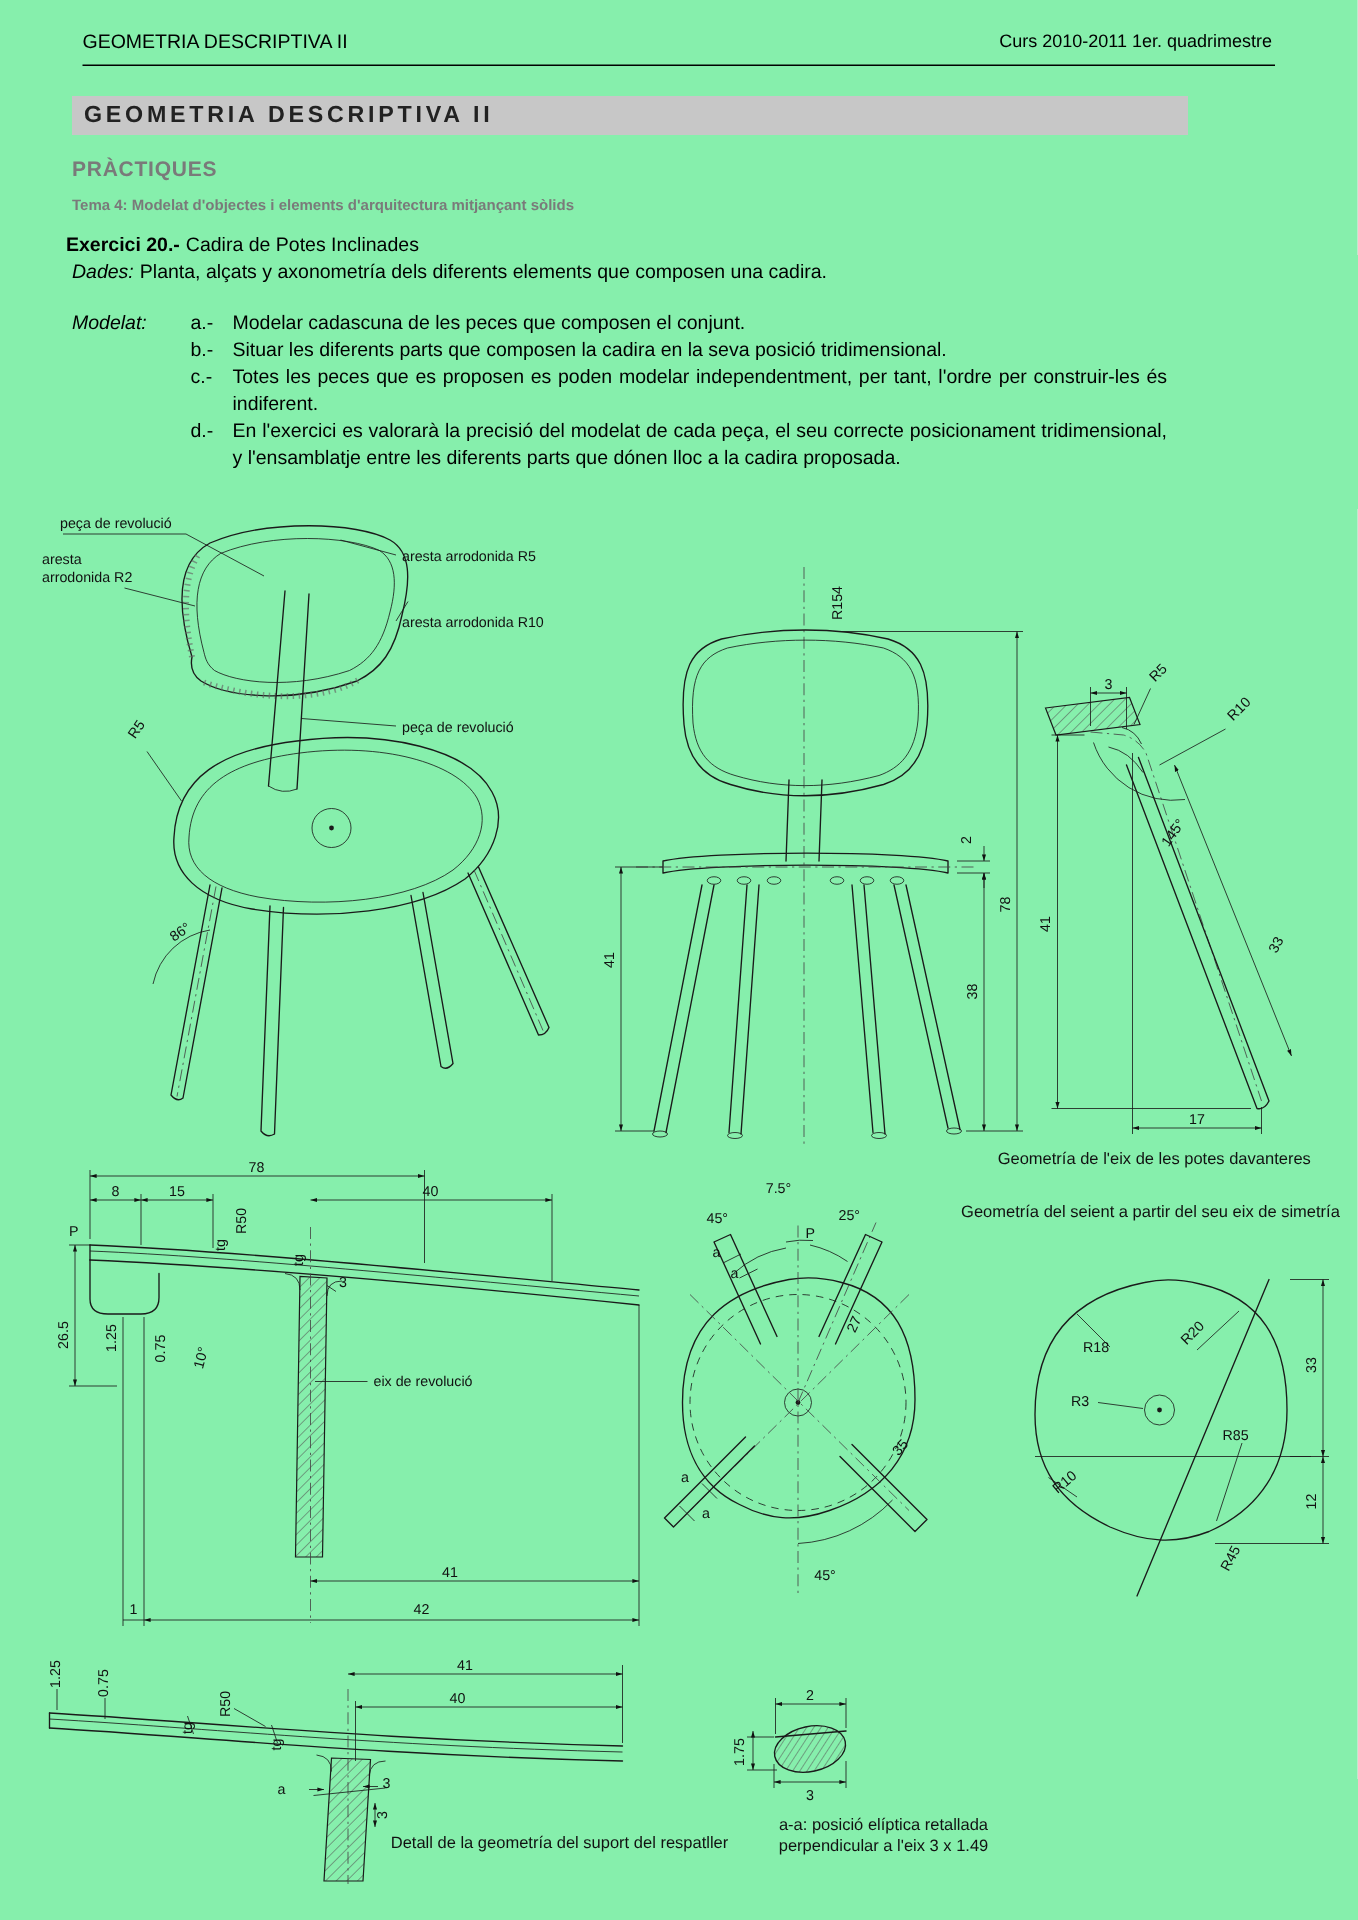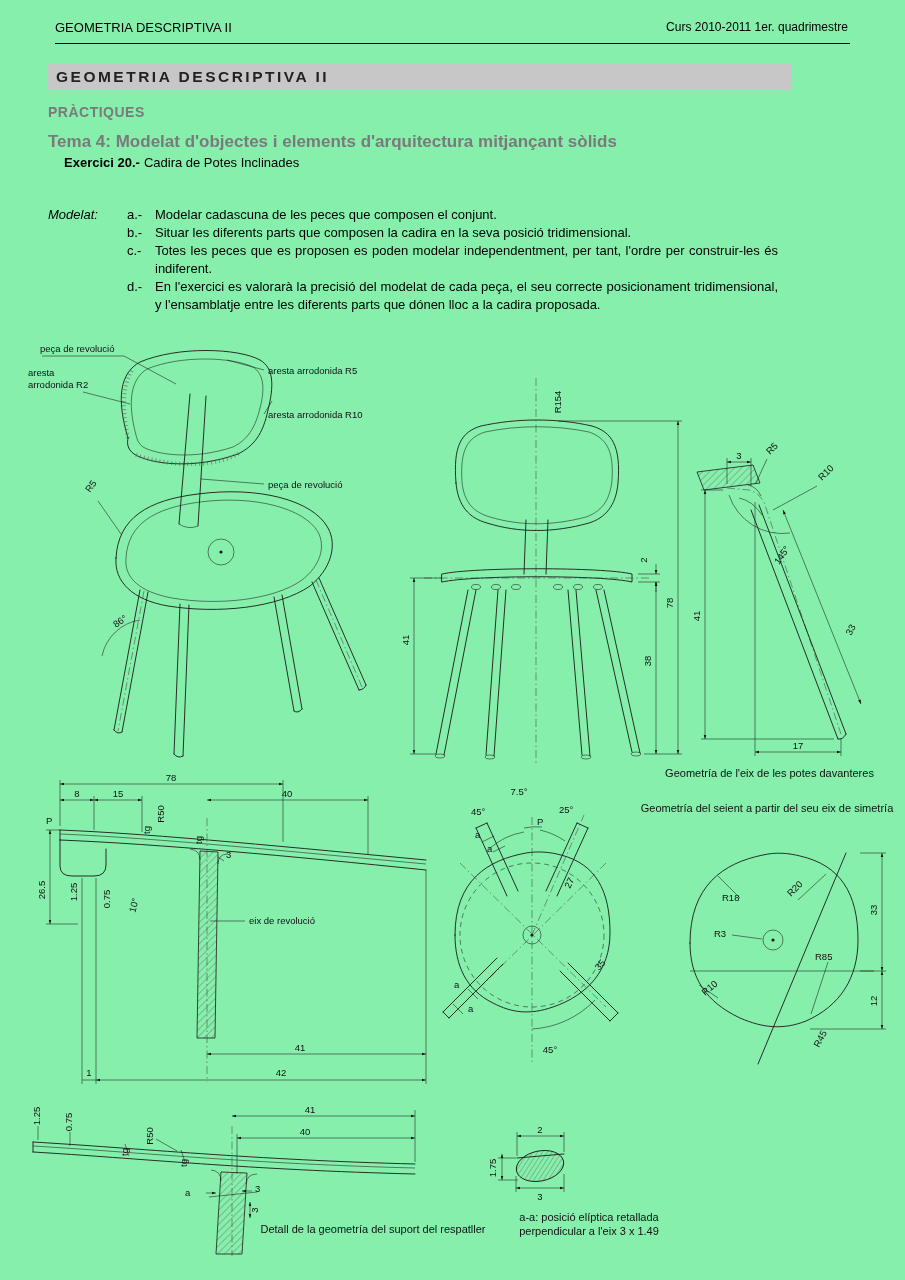--- a/index.html
+++ b/index.html
@@ -6,22 +6,22 @@
   .page{position:relative;width:905px;height:1280px;background:#86efac;margin:0 auto;
         font-family:"Liberation Sans",sans-serif;color:#000;overflow:hidden;}
   .abs{position:absolute;}
   .hdr-left{position:absolute;left:55px;top:20px;font-size:13px;}
   .hdr-right{position:absolute;right:57px;top:20px;font-size:12px;}
   .hdr-rule{position:absolute;left:55px;right:55px;top:43px;border-top:1.6px solid #000;}
   .title-bar{position:absolute;left:48px;top:64px;width:736px;height:26px;background:#c7c7c7;
              font-size:15.5px;font-weight:bold;letter-spacing:2.5px;line-height:26px;
              padding-left:8px;color:#222;}
   .practiques{position:absolute;left:48px;top:104px;font-size:14px;font-weight:bold;color:#7a7a7a;letter-spacing:.5px;text-align:center;}
-  .tema{position:absolute;left:48px;top:132px;font-size:17px;font-weight:bold;color:#7a7a7a;}
-  .exline{position:absolute;left:64px;top:155px;font-size:13px;}
+  .tema{position:absolute;left:48px;top:132px;font-size:10px;font-weight:bold;color:#7a7a7a;}
+  .exline{position:absolute;left:44px;top:155px;font-size:13px;}
   .exline b{margin-right:4px;}
   .dades{position:absolute;left:48px;top:173px;font-size:13px;}
   .dades i{margin-right:4px;}
   .ex-block{position:absolute;left:48px;top:206px;width:730px;font-size:13px;line-height:18px;display:flex;}
   .ex-label{width:79px;flex:none;font-style:italic;}
   .ex-items{flex:1;}
   .ex-item{display:flex;}
   .ex-item .mk{width:28px;flex:none;}
   .ex-item .tx{flex:1;text-align:justify;}
   .cap{position:absolute;font-size:11px;text-align:center;color:#111;line-height:14px;}
@@ -42,20 +42,23 @@
   <div class="hdr-left">GEOMETRIA DESCRIPTIVA II</div>
   <div class="hdr-right">Curs 2010-2011 1er. quadrimestre</div>
   <div class="hdr-rule"></div>
 
   <div class="title-bar">GEOMETRIA DESCRIPTIVA II</div>
   <div class="practiques">PRÀCTIQUES</div>
   <div class="tema">Tema 4: Modelat d'objectes i elements d'arquitectura mitjançant sòlids</div>
 
   <div class="exline">
     <b>Exercici 20.-</b><span>Cadira de Potes Inclinades</span>
+  </div>
+  <div class="dades">
+    <i>Dades:</i><span>Planta, alçats y axonometría dels diferents elements que composen una cadira.</span>
   </div>
 
   <div class="ex-block">
     <div class="ex-label">Modelat:</div>
     <div class="ex-items">
       <div class="ex-item">
         <span class="mk">a.-</span>
         <span class="tx">Modelar cadascuna de les peces que composen el conjunt.</span>
       </div>
       <div class="ex-item">

